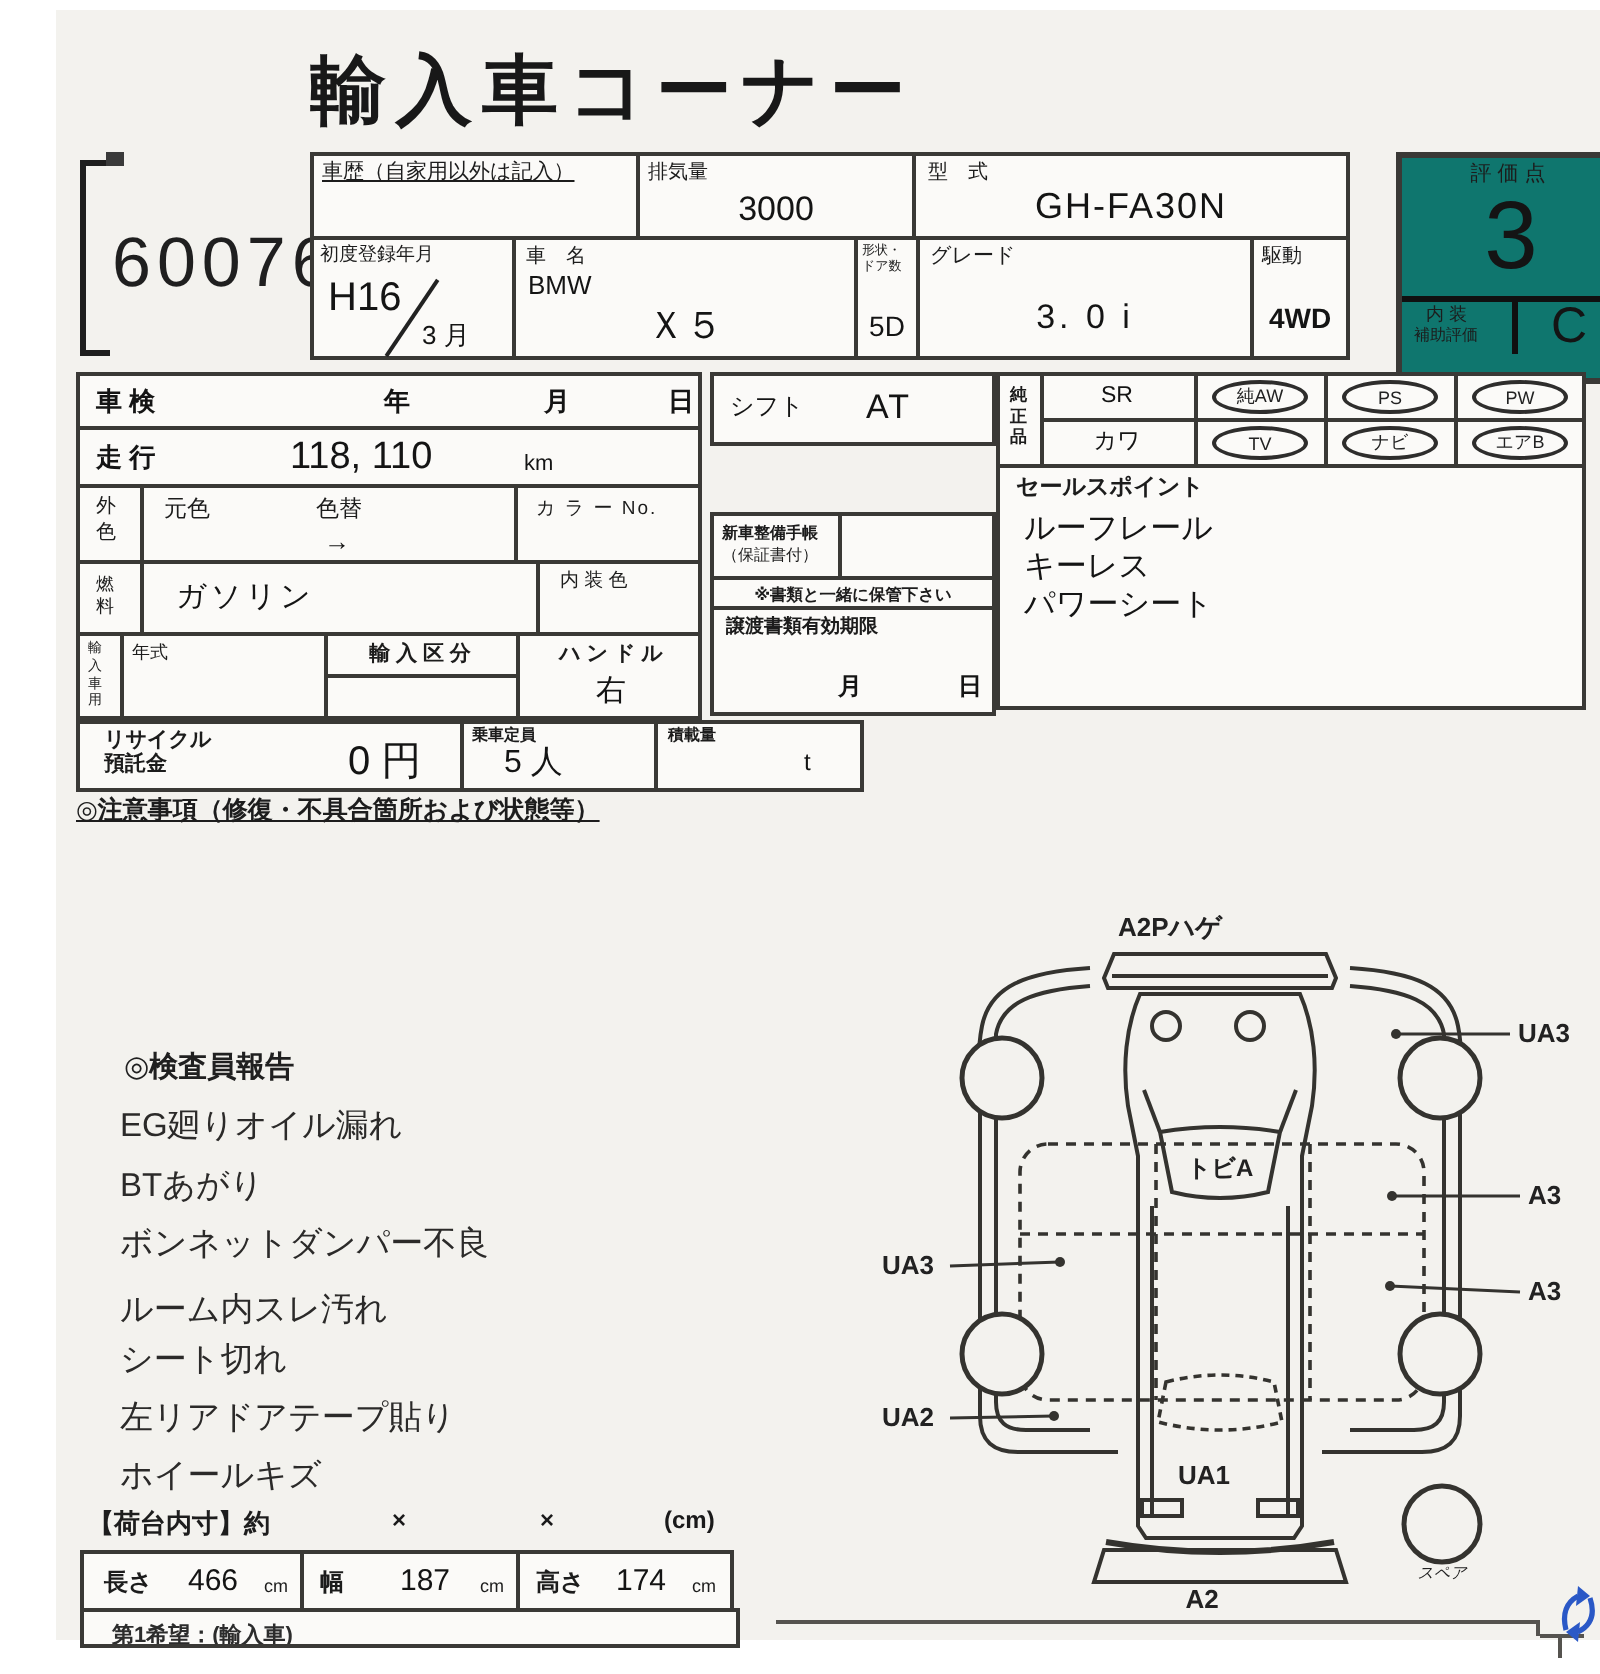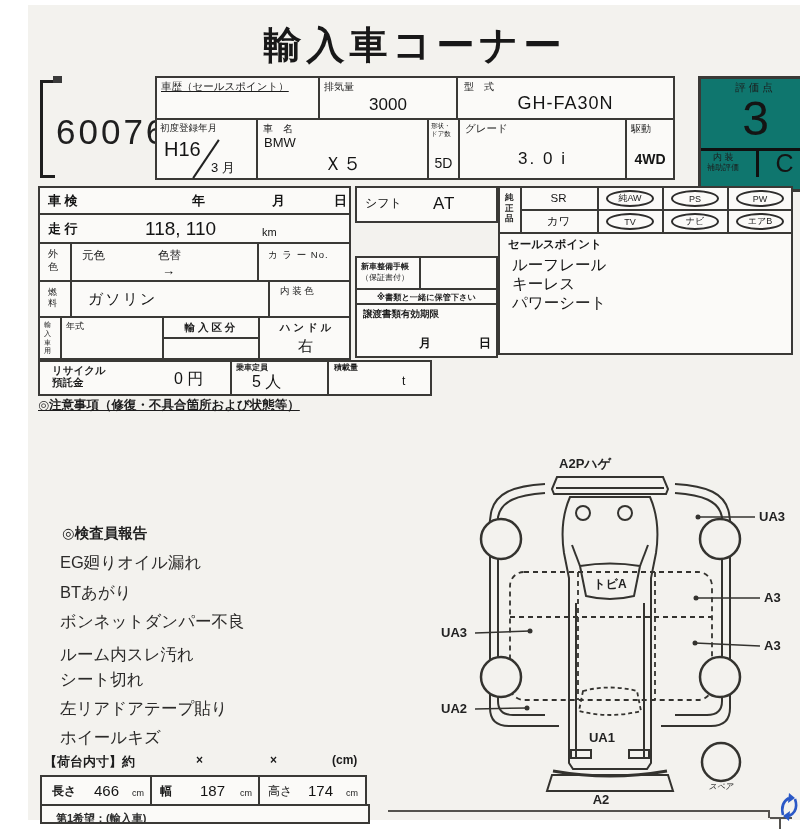--- a/index.html
+++ b/index.html
@@ -18,30 +18,30 @@
         font-size:9px;color:#222;background:#fbfaf8;white-space:nowrap}
   .rpt{position:absolute;left:60px;font-size:16.5px;color:#2b2a29;white-space:nowrap}
   .line{position:absolute;background:#55534f}
 </style>
 </head>
 <body>
 
 <div id="page">
   <div id="doc"></div>
 
-  <div class="abs" style="left:155px;top:20px;width:520px;text-align:center;font-size:38px;font-weight:700;letter-spacing:5px;color:#181818">輸入車コーナー</div>
+  <div class="abs" style="left:155px;top:20px;width:520px;text-align:left;font-size:38px;font-weight:700;letter-spacing:5px;color:#181818">輸入車コーナー</div>
 
   <div class="abs" style="left:40px;top:80px;width:3px;height:98px;background:#1e1e1e"></div>
   <div class="abs" style="left:40px;top:80px;width:15px;height:3px;background:#1e1e1e"></div>
   <div class="abs" style="left:40px;top:175px;width:15px;height:3px;background:#1e1e1e"></div>
   <div class="abs" style="left:53px;top:76px;width:9px;height:7px;background:#3a3a3a"></div>
   <div class="abs" style="left:56px;top:112px;font-size:35px;letter-spacing:3px;color:#1f1f1f">60076</div>
 
   <div class="c" style="left:155px;top:76px;width:165px;height:44px">
-    <span class="lb" style="left:4px;top:3px;font-size:10.5px;text-decoration:underline">車歴（セールスポイント）</span>
+    <span class="lb" style="left:4px;top:3px;font-size:10.5px;text-decoration:underline">車歴（自家用以外は記入）</span>
   </div>
   <div class="c" style="left:318px;top:76px;width:140px;height:44px">
     <span class="lb" style="left:4px;top:3px">排気量</span>
     <span class="v" style="left:0;top:18px;width:136px;text-align:center;font-size:17px">3000</span>
   </div>
   <div class="c" style="left:456px;top:76px;width:219px;height:44px">
     <span class="lb" style="left:6px;top:3px">型　式</span>
     <span class="v" style="left:0;top:16px;width:215px;text-align:center;font-size:18px;letter-spacing:1px">GH-FA30N</span>
   </div>
 
@@ -169,21 +169,21 @@
     <span class="lb" style="left:122px;top:4px;width:96px;text-align:center;font-size:10.5px;font-weight:600">輸 入 区 分</span>
     <div class="div-h" style="left:122px;top:19px;width:98px"></div>
     <div class="div-v" style="left:218px;top:0;height:40px"></div>
     <span class="lb" style="left:218px;top:4px;width:95px;text-align:center;font-size:10.5px;font-weight:600">ハ ン ド ル</span>
     <span class="v" style="left:218px;top:20px;width:95px;text-align:center;font-size:15px">右</span>
   </div>
 
   <div class="c" style="left:38px;top:360px;width:394px;height:36px">
     <span class="lb" style="left:12px;top:3px;font-size:10.5px;font-weight:600">リサイクル</span>
     <span class="lb" style="left:12px;top:15px;font-size:10.5px;font-weight:600">預託金</span>
-    <span class="v" style="left:134px;top:8px;font-size:16px">0 円</span>
+    <span class="v" style="left:134px;top:8px;font-size:20px">0 円</span>
     <div class="div-v" style="left:190px;top:0;height:32px"></div>
     <span class="lb" style="left:196px;top:2px;font-size:8px;font-weight:700">乗車定員</span>
     <span class="v" style="left:212px;top:11px;font-size:16px">5 人</span>
     <div class="div-v" style="left:287px;top:0;height:32px"></div>
     <span class="lb" style="left:294px;top:2px;font-size:8px;font-weight:700">積載量</span>
     <span class="v" style="left:362px;top:13px;font-size:12px">t</span>
   </div>
 
   <div class="abs" style="left:38px;top:397px;font-size:12.5px;font-weight:700;text-decoration:underline;color:#1d1d1d">◎注意事項（修復・不具合箇所および状態等）</div>
 
@@ -277,21 +277,21 @@
   <div class="abs" style="left:332px;top:753px;font-size:12px;font-weight:700">(cm)</div>
   <div class="c" style="left:40px;top:775px;width:327px;height:31px">
     <div class="div-v" style="left:108px;top:0;height:27px"></div>
     <div class="div-v" style="left:216px;top:0;height:27px"></div>
     <span class="lb" style="left:10px;top:8px;font-size:12px;font-weight:600">長さ</span>
     <span class="v" style="left:52px;top:6px;font-size:15px">466</span>
     <span class="lb" style="left:90px;top:12px;font-size:9px">cm</span>
     <span class="lb" style="left:118px;top:8px;font-size:12px;font-weight:600">幅</span>
     <span class="v" style="left:158px;top:6px;font-size:15px">187</span>
     <span class="lb" style="left:198px;top:12px;font-size:9px">cm</span>
-    <span class="lb" style="left:226px;top:8px;font-size:12px;font-weight:400">高さ</span>
+    <span class="lb" style="left:226px;top:8px;font-size:12px;font-weight:700">高さ</span>
     <span class="v" style="left:266px;top:6px;font-size:15px">174</span>
     <span class="lb" style="left:304px;top:12px;font-size:9px">cm</span>
   </div>
   <div class="c" style="left:40px;top:804px;width:330px;height:20px;overflow:hidden">
     <span class="lb" style="left:14px;top:6px;font-size:11px;font-weight:700;color:#2c2c2c">第1希望：(輸入車)</span>
   </div>
 
   <div class="line" style="left:388px;top:810px;width:382px;height:2px"></div>
   <div class="line" style="left:768px;top:812px;width:2px;height:6px"></div>
   <div class="line" style="left:770px;top:817px;width:22px;height:2px"></div>

